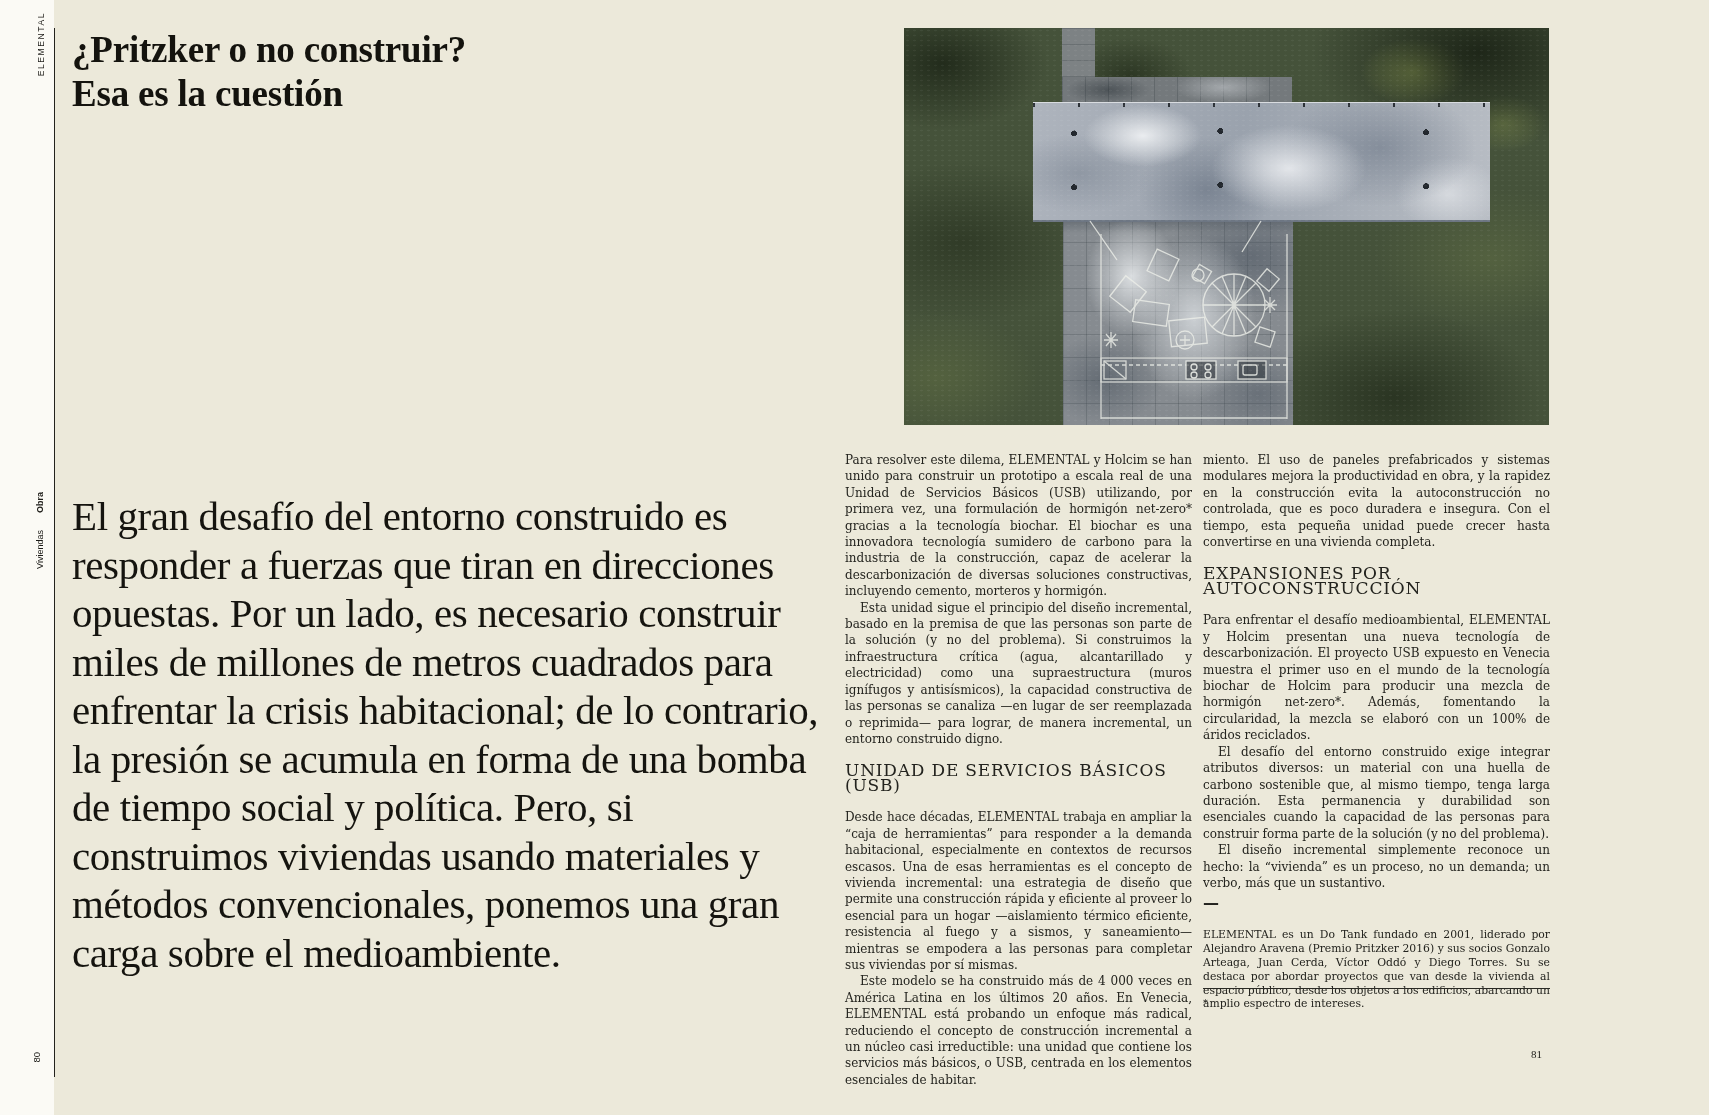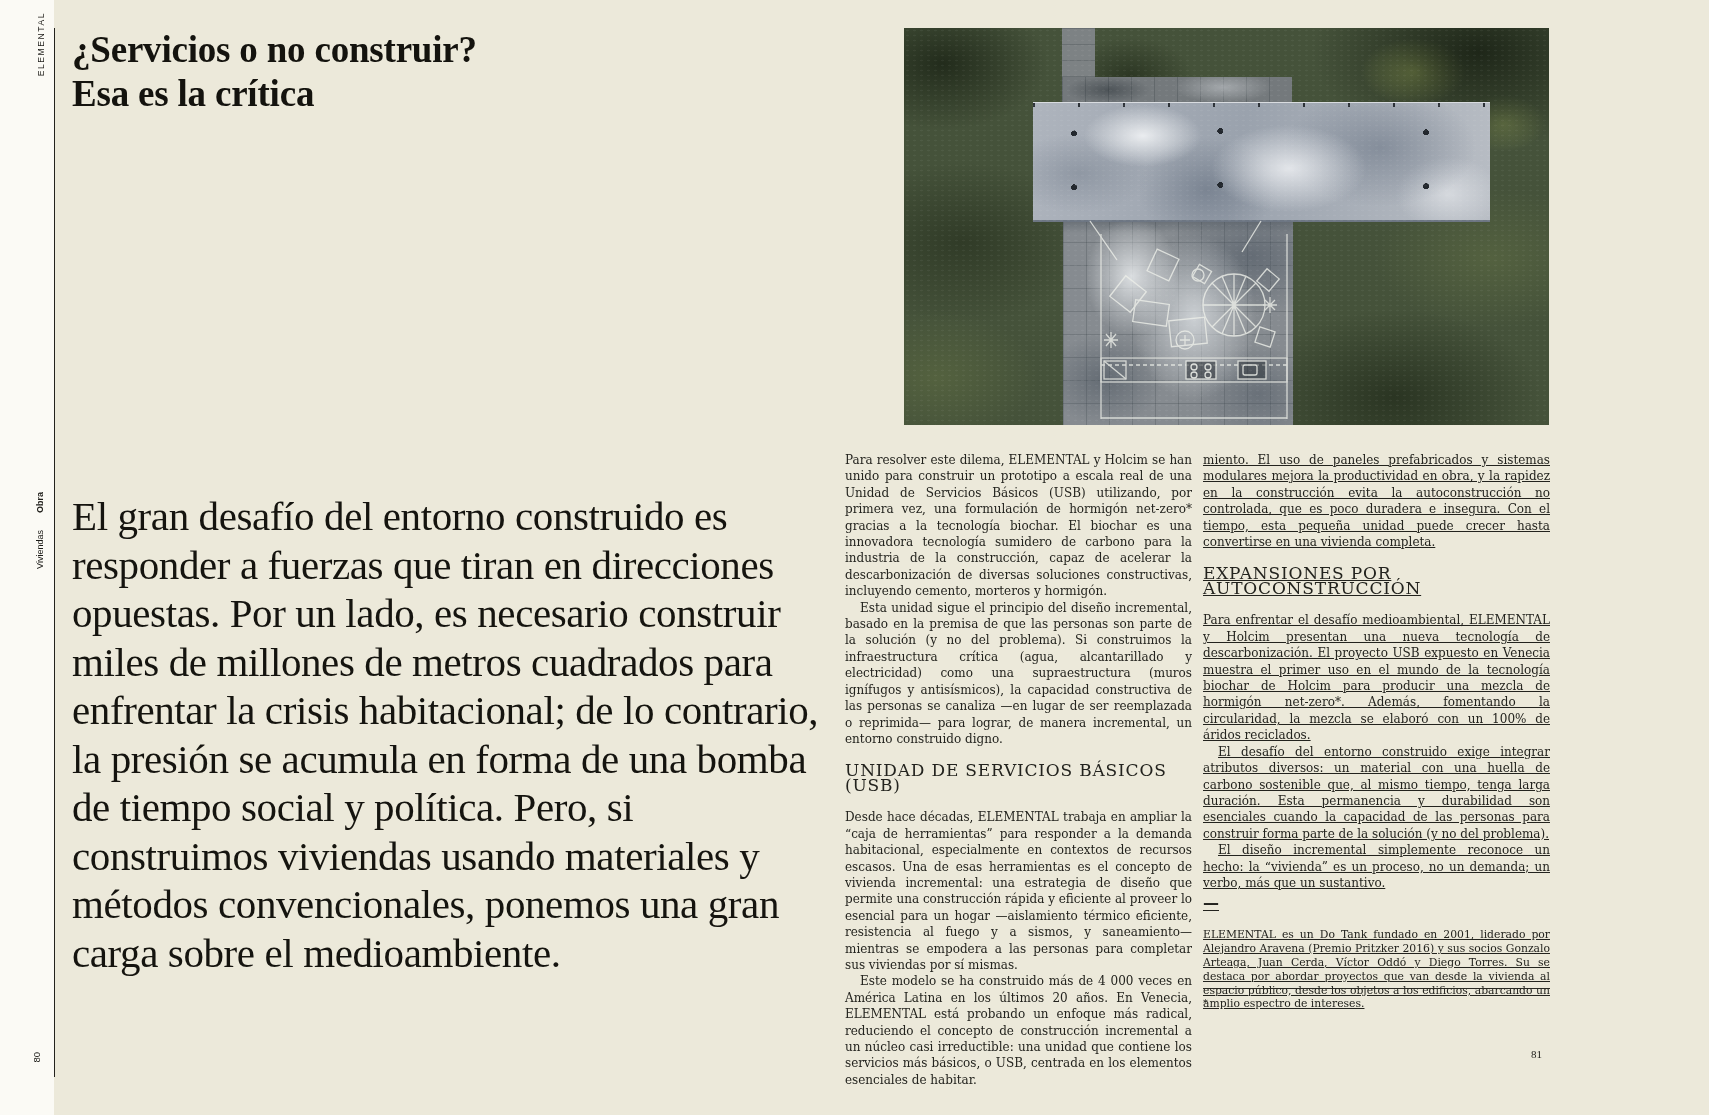--- a/index.html
+++ b/index.html
@@ -73,21 +73,21 @@
        radial-gradient(ellipse 125px 85px at 82% 18%, rgba(72,82,94,.55), transparent 70%),
        radial-gradient(ellipse 90px 70px at 85% 85%, rgba(70,80,92,.45), transparent 70%),
        linear-gradient(rgba(40,50,60,.35), transparent 14px),
        repeating-linear-gradient(to right,rgba(35,45,50,.2) 0 1px,transparent 1px 23px),
        repeating-linear-gradient(to bottom,rgba(35,45,50,.2) 0 1px,transparent 1px 23px);}
   #furniture{position:absolute;left:0;top:0;width:645px;height:397px;}
 
   
   .col{position:absolute;width:347px;color:#23231e;font-family:"DejaVu Serif",serif;}
   #col1{left:845px;top:452px;}
-  #col2{left:1203px;top:452px;text-decoration:underline;}
+  #col2{left:1203px;top:452px;}
   .col p{margin:0;font-size:12px;line-height:16.4px;text-align:justify;}
   .col p.ind{text-indent:15px;}
   .sect{margin:16px 0;font-size:17px;line-height:15px;letter-spacing:.8px;font-weight:normal;color:#23231e;}
   #dash{margin:5px 0 0 0;font-weight:bold;font-size:16px;line-height:16px;text-align:left;}
   .bio{margin-top:16px !important;font-size:10.8px !important;line-height:13.8px !important;}
   #footnote{position:absolute;left:1203px;top:988px;width:347px;border-top:1px solid #2a2a24;
             padding-top:8px;display:flex;color:#23231e;}
   #footnote .marker{width:19px;font-size:9.5px;flex:none;font-family:"DejaVu Serif",serif;}
   #footnote .fntext{font-size:9.8px;line-height:13px;text-align:justify;font-family:"DejaVu Serif",serif;}
   #pageno-right{position:absolute;left:1519px;top:1048px;font-size:11px;color:#1c1b17;margin-left:12px;}
@@ -99,22 +99,22 @@
 
   <div id="left-strip"></div>
   <div id="vrule"></div>
 
   <div id="brand" class="vtext">ELEMENTAL</div>
   <div id="obra" class="vtext">Obra</div>
   <div id="viviendas" class="vtext">Viviendas</div>
   <div id="pageno-left" class="vtext">80</div>
 
   <div id="title">
-    <div>¿Servicios o no construir?</div>
-    <div>Esa es la crítica</div>
+    <div>¿Pritzker o no construir?</div>
+    <div>Esa es la cuestión</div>
   </div>
 
   <div id="lede">El gran desafío del entorno construido es responder a fuerzas que tiran en direcciones opuestas. Por un lado, es necesario construir miles de millones de metros cuadrados para enfrentar la crisis habitacional; de lo contrario, la presión se acumula en forma de una bomba de tiempo social y política. Pero, si construimos viviendas usando materiales y métodos convencionales, ponemos una gran carga sobre el medioambiente.</div>
 
   <div id="photo">
     <div id="path-strip"></div>
     <div id="apron"></div>
     <div id="patio"></div>
     <div id="roof"></div>
     <div id="roof-ticks"></div>

